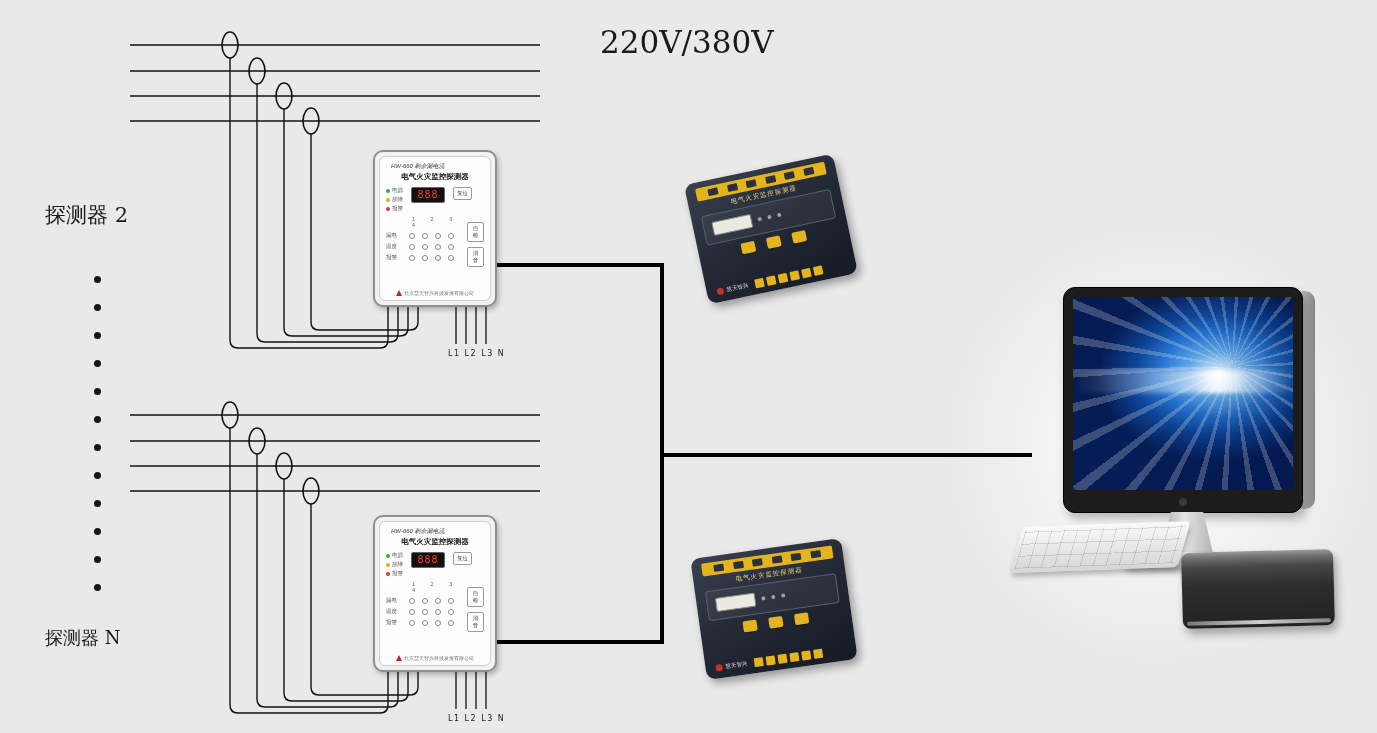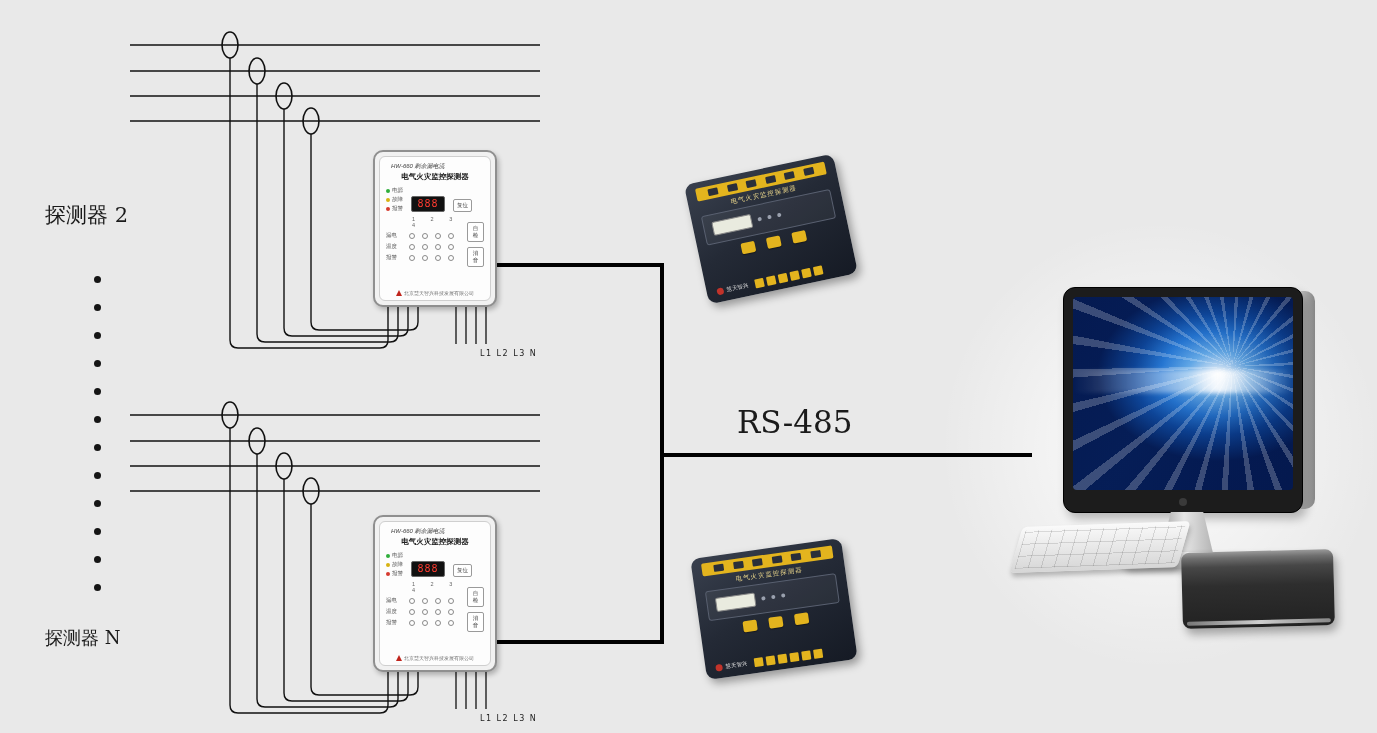--- a/index.html
+++ b/index.html
@@ -11,35 +11,35 @@
     background:radial-gradient(closest-side, rgba(255,255,255,0.9), rgba(255,255,255,0)); }
 
   #wires { position:absolute; left:0; top:0; }
 
   .lbl { position:absolute; color:#1a1a1a; white-space:nowrap;
     font-family:"DejaVu Serif","Liberation Serif",serif; }
   .voltage { left:600px; top:24px; font-size:31px; }
   .bus     { left:737px; top:404px; font-size:31px; }
   .det1    { left:45px;  top:201px; font-size:21px; }
   .detN    { left:45px;  top:626px; font-size:18px; }
-  .ph { font-size:8px; font-family:"DejaVu Sans",sans-serif; letter-spacing:1.5px; color:#222;margin-left:32px; }
+  .ph { font-size:8px; font-family:"DejaVu Sans",sans-serif; letter-spacing:1.5px; color:#222; }
   .ph1 { left:448px; top:349px; }
   .ph2 { left:448px; top:714px; }
 
   .dots { position:absolute; left:94px; top:276px; display:flex; flex-direction:column; gap:21px; }
   .dots span { width:7px; height:7px; border-radius:50%; background:#151515; }
 
   
   .detector { position:absolute; width:124px; height:157px; background:#f1f1f1;
     border:2px solid #8f8f8f; border-radius:10px; box-shadow:2px 3px 5px rgba(0,0,0,0.25); }
   .dev-face { position:absolute; inset:4px; background:#fdfdfd; border:1px solid #cfcfcf;
     border-radius:6px; display:flex; flex-direction:column; align-items:center; padding:5px 6px 4px; }
   .dev-model { font-size:6px; color:#444; font-style:italic; align-self:flex-start; margin-left:5px; }
   .dev-title { font-size:7.5px; font-weight:bold; color:#222; margin-top:1px; }
-  .dev-top { display:flex; align-items:flex-end; gap:8px; margin-top:5px; width:100%; }
+  .dev-top { display:flex; align-items:flex-start; gap:8px; margin-top:5px; width:100%; }
   .dev-leds { display:flex; flex-direction:column; gap:2px; }
   .ledrow { display:flex; align-items:center; gap:2px; font-size:5.5px; color:#555; }
   .leddot { width:4px; height:4px; border-radius:50%; }
   .leddot.green { background:#2fae3c; }
   .leddot.amber { background:#d7b312; }
   .leddot.red   { background:#d63a2f; }
   .dev-display { width:34px; height:16px; background:#111; border:1px solid #666; border-radius:2px;
     color:#ff3b30; font-family:"DejaVu Sans Mono",monospace; font-size:10px; line-height:14px;
     text-align:center; letter-spacing:1px; }
   .dev-btn { background:#fff; border:1px solid #9a9a9a; border-radius:2px; font-size:5.5px;
@@ -178,21 +178,21 @@
     </g>
 
     <g stroke="#000" stroke-width="4" fill="none">
       <path d="M497 265 H662"></path>
       <path d="M662 263 V644"></path>
       <path d="M497 642 H662"></path>
       <path d="M660 455 H1032"></path>
     </g>
   </svg>
 
-  <div class="lbl bus">RS-485</div>
+  <div class="lbl voltage">220V/380V</div>
   <div class="lbl det1">探测器 2</div>
   <div class="lbl detN">探测器 N</div>
   <div class="lbl ph ph1">L1 L2 L3 N</div>
   <div class="lbl ph ph2">L1 L2 L3 N</div>
 
   <div class="dots">
     <span></span>
       <span></span>
       <span></span>
       <span></span>

